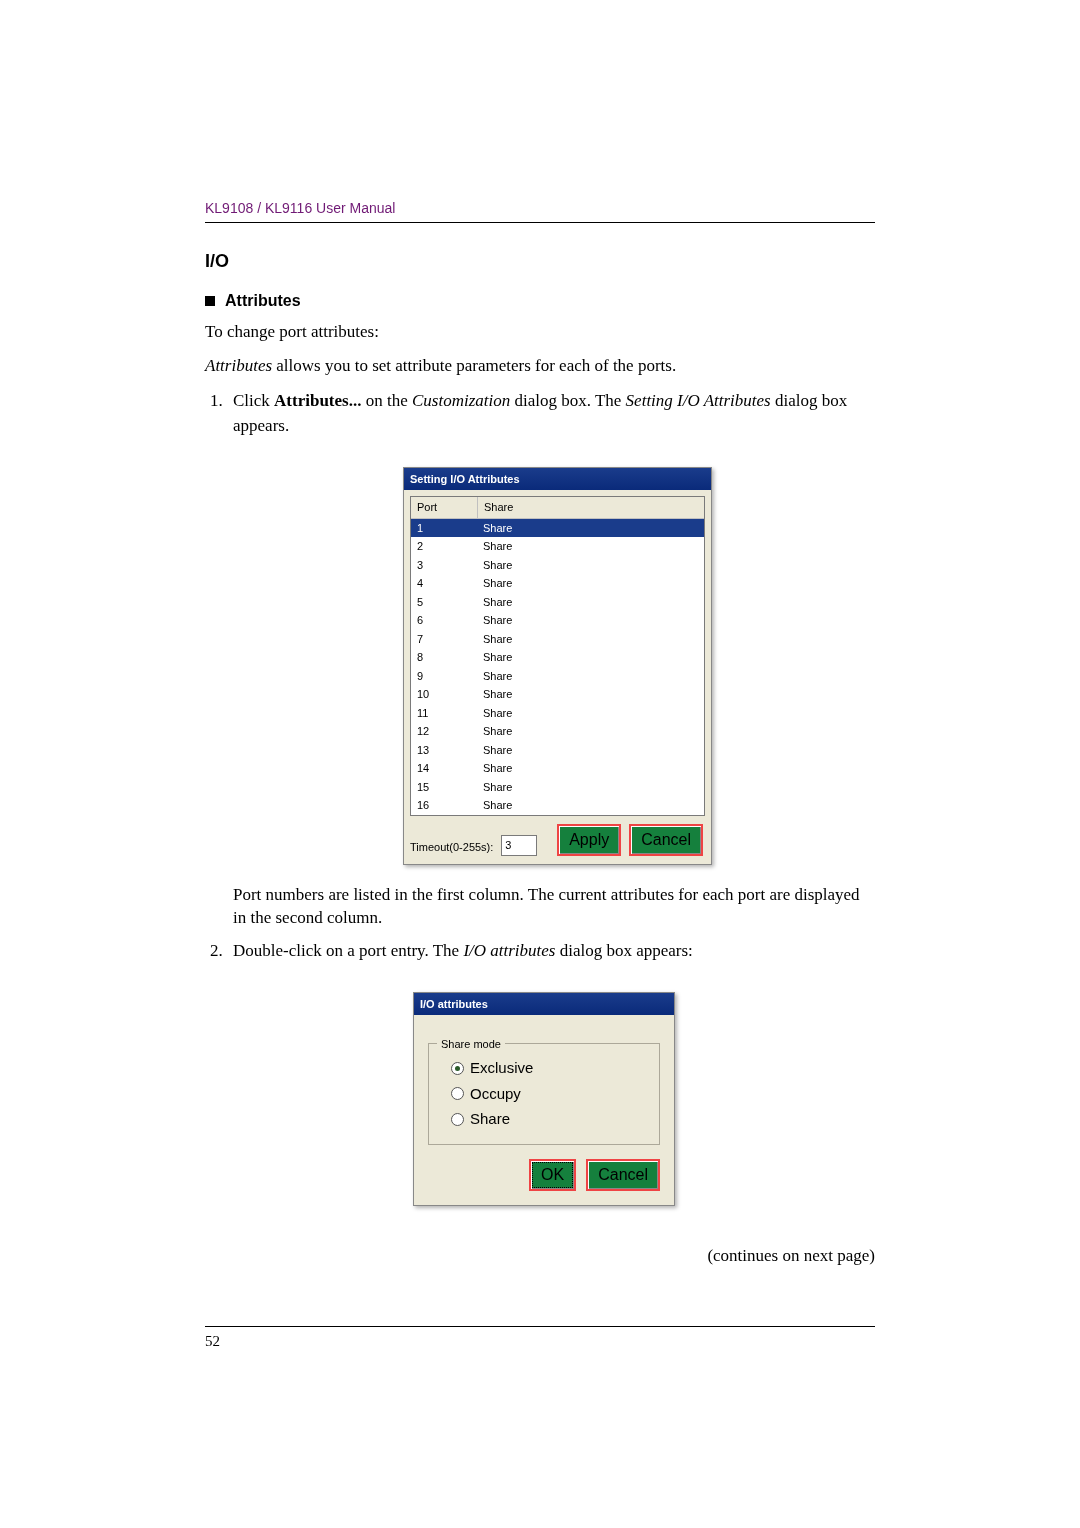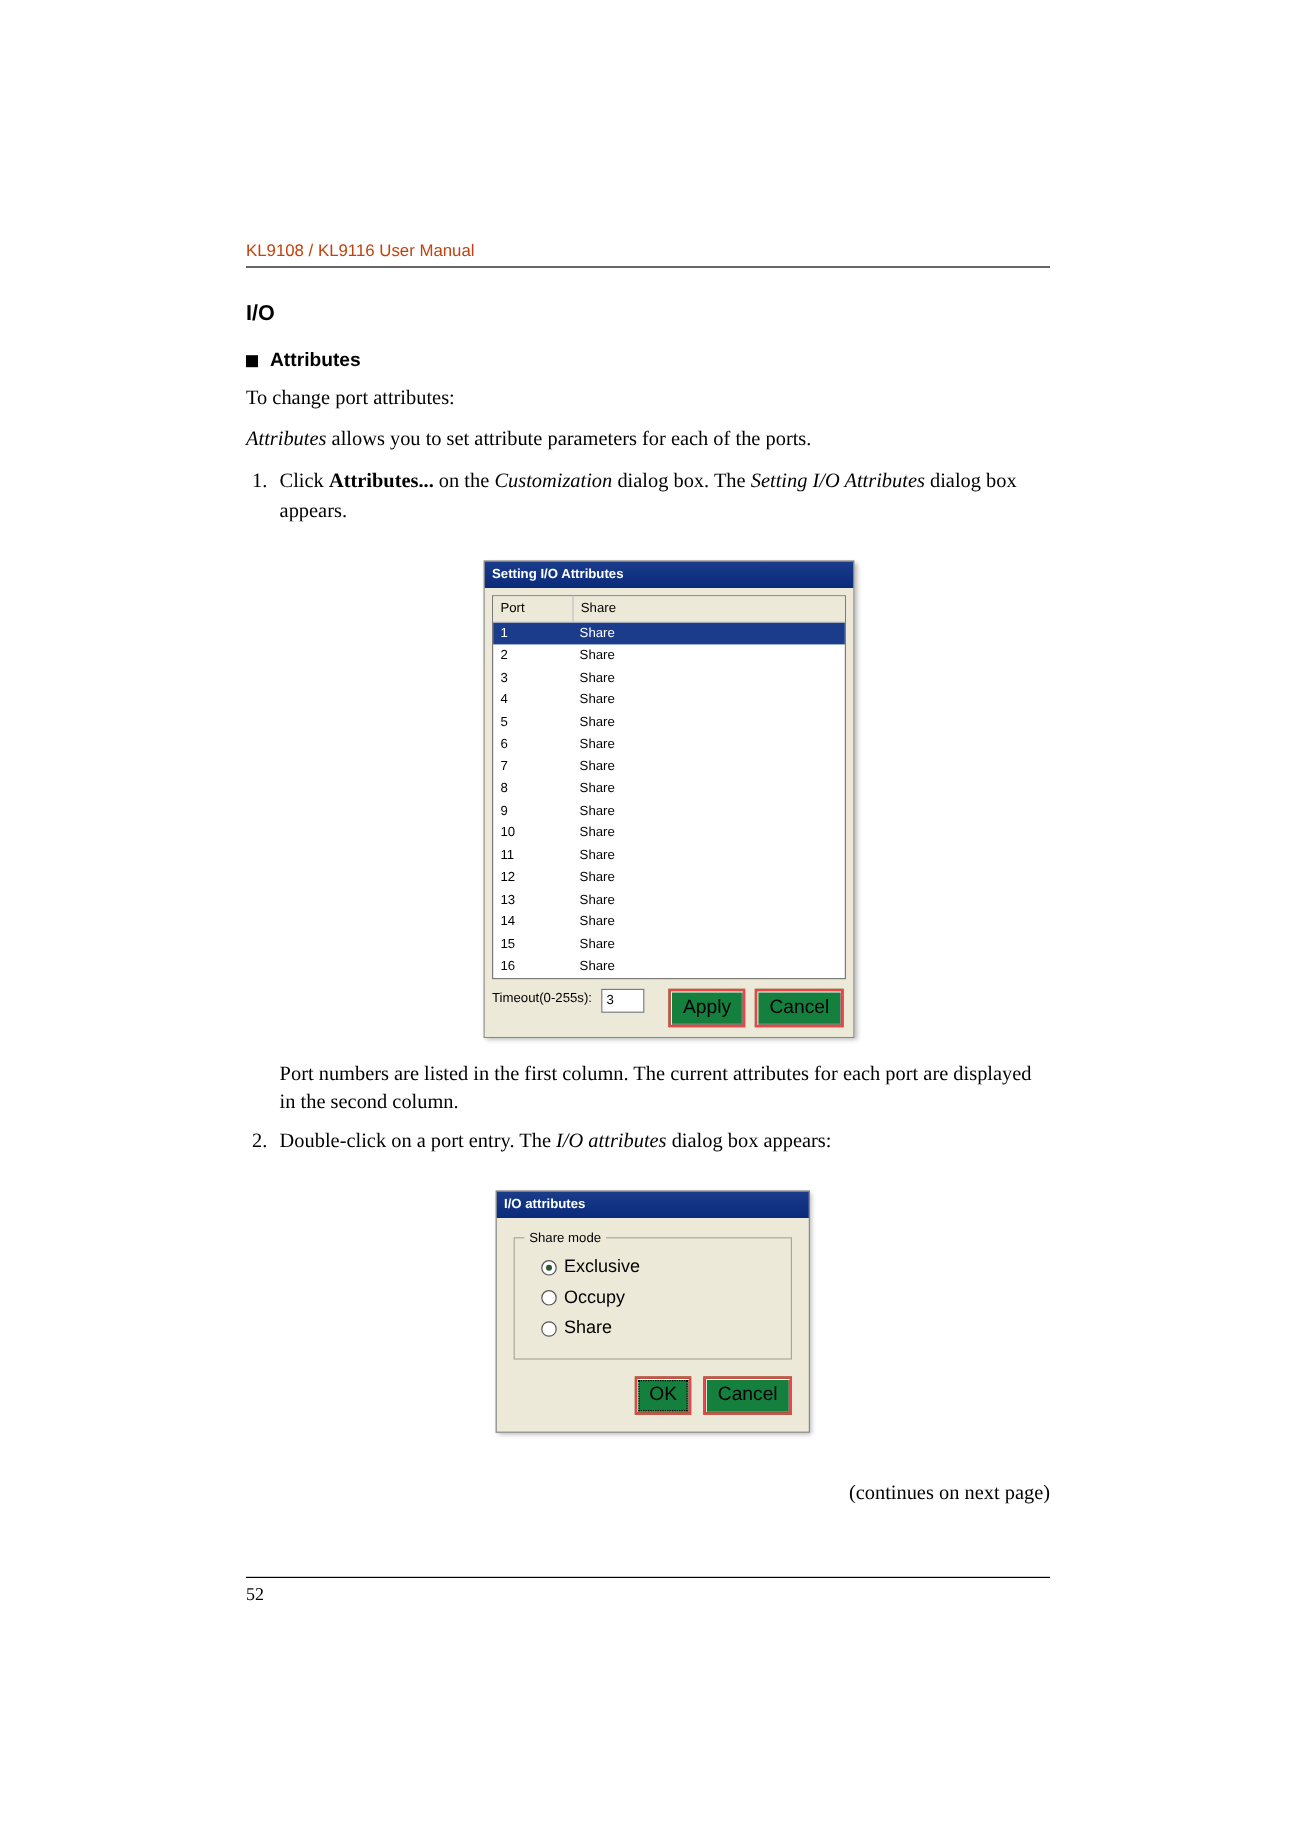--- a/index.html
+++ b/index.html
@@ -10,21 +10,21 @@
     font-family: "Times New Roman", Times, serif;
     color: #000;
   }
   .page {
     width: 670px;
     margin: 200px auto 0 auto;
   }
   .header-text {
     font-family: Arial, Helvetica, sans-serif;
     font-size: 14px;
-    color: #c2410c;
+    color: #701a75;
   }
   .hr {
     border: 0;
     border-top: 1.5px solid #000;
     margin: 6px 0 28px 0;
   }
   .section-heading {
     font-family: Arial, Helvetica, sans-serif;
     font-weight: bold;
     font-size: 18px;
@@ -121,21 +121,21 @@
   .port-row {
     display: flex;
     font-size: 11px;
   }
   .port-row > div { padding: 1px 6px; }
   .port-row .c1 { width: 54px; }
   .port-row .c2 { flex: 1; }
   .port-row.selected { background: #1a3c8b; color: #fff; }
   .dlg-controls {
     display: flex;
-    align-items: flex-start;
+    align-items: flex-end;
     gap: 8px;
     margin-top: 8px;
     justify-content: flex-start;
   }
   .timeout-label { font-size: 11px; }
   .timeout-input {
     border: 1px solid #7a7a7a;
     background: #fff;
     font-size: 11px;
     padding: 1px 3px;
@@ -154,21 +154,21 @@
   
   .dialog2-wrap {
     margin: 28px 0 10px 180px;
     width: 260px;
     border: 1px solid #888;
     box-shadow: 2px 2px 4px rgba(0,0,0,0.3);
     background: #ece9d8;
     font-family: Tahoma, Arial, sans-serif;
     font-size: 11px;
   }
-  .dlg2-body { padding: 12px 14px 14px 14px; }
+  .dlg2-body { padding: 24px 14px 14px 14px; }
   .groupbox {
     border: 1px solid #aca899;
     padding: 10px 12px 10px 12px;
     position: relative;
     margin-top: 4px;
   }
   .groupbox-legend {
     position: absolute;
     top: -8px;
     left: 8px;

